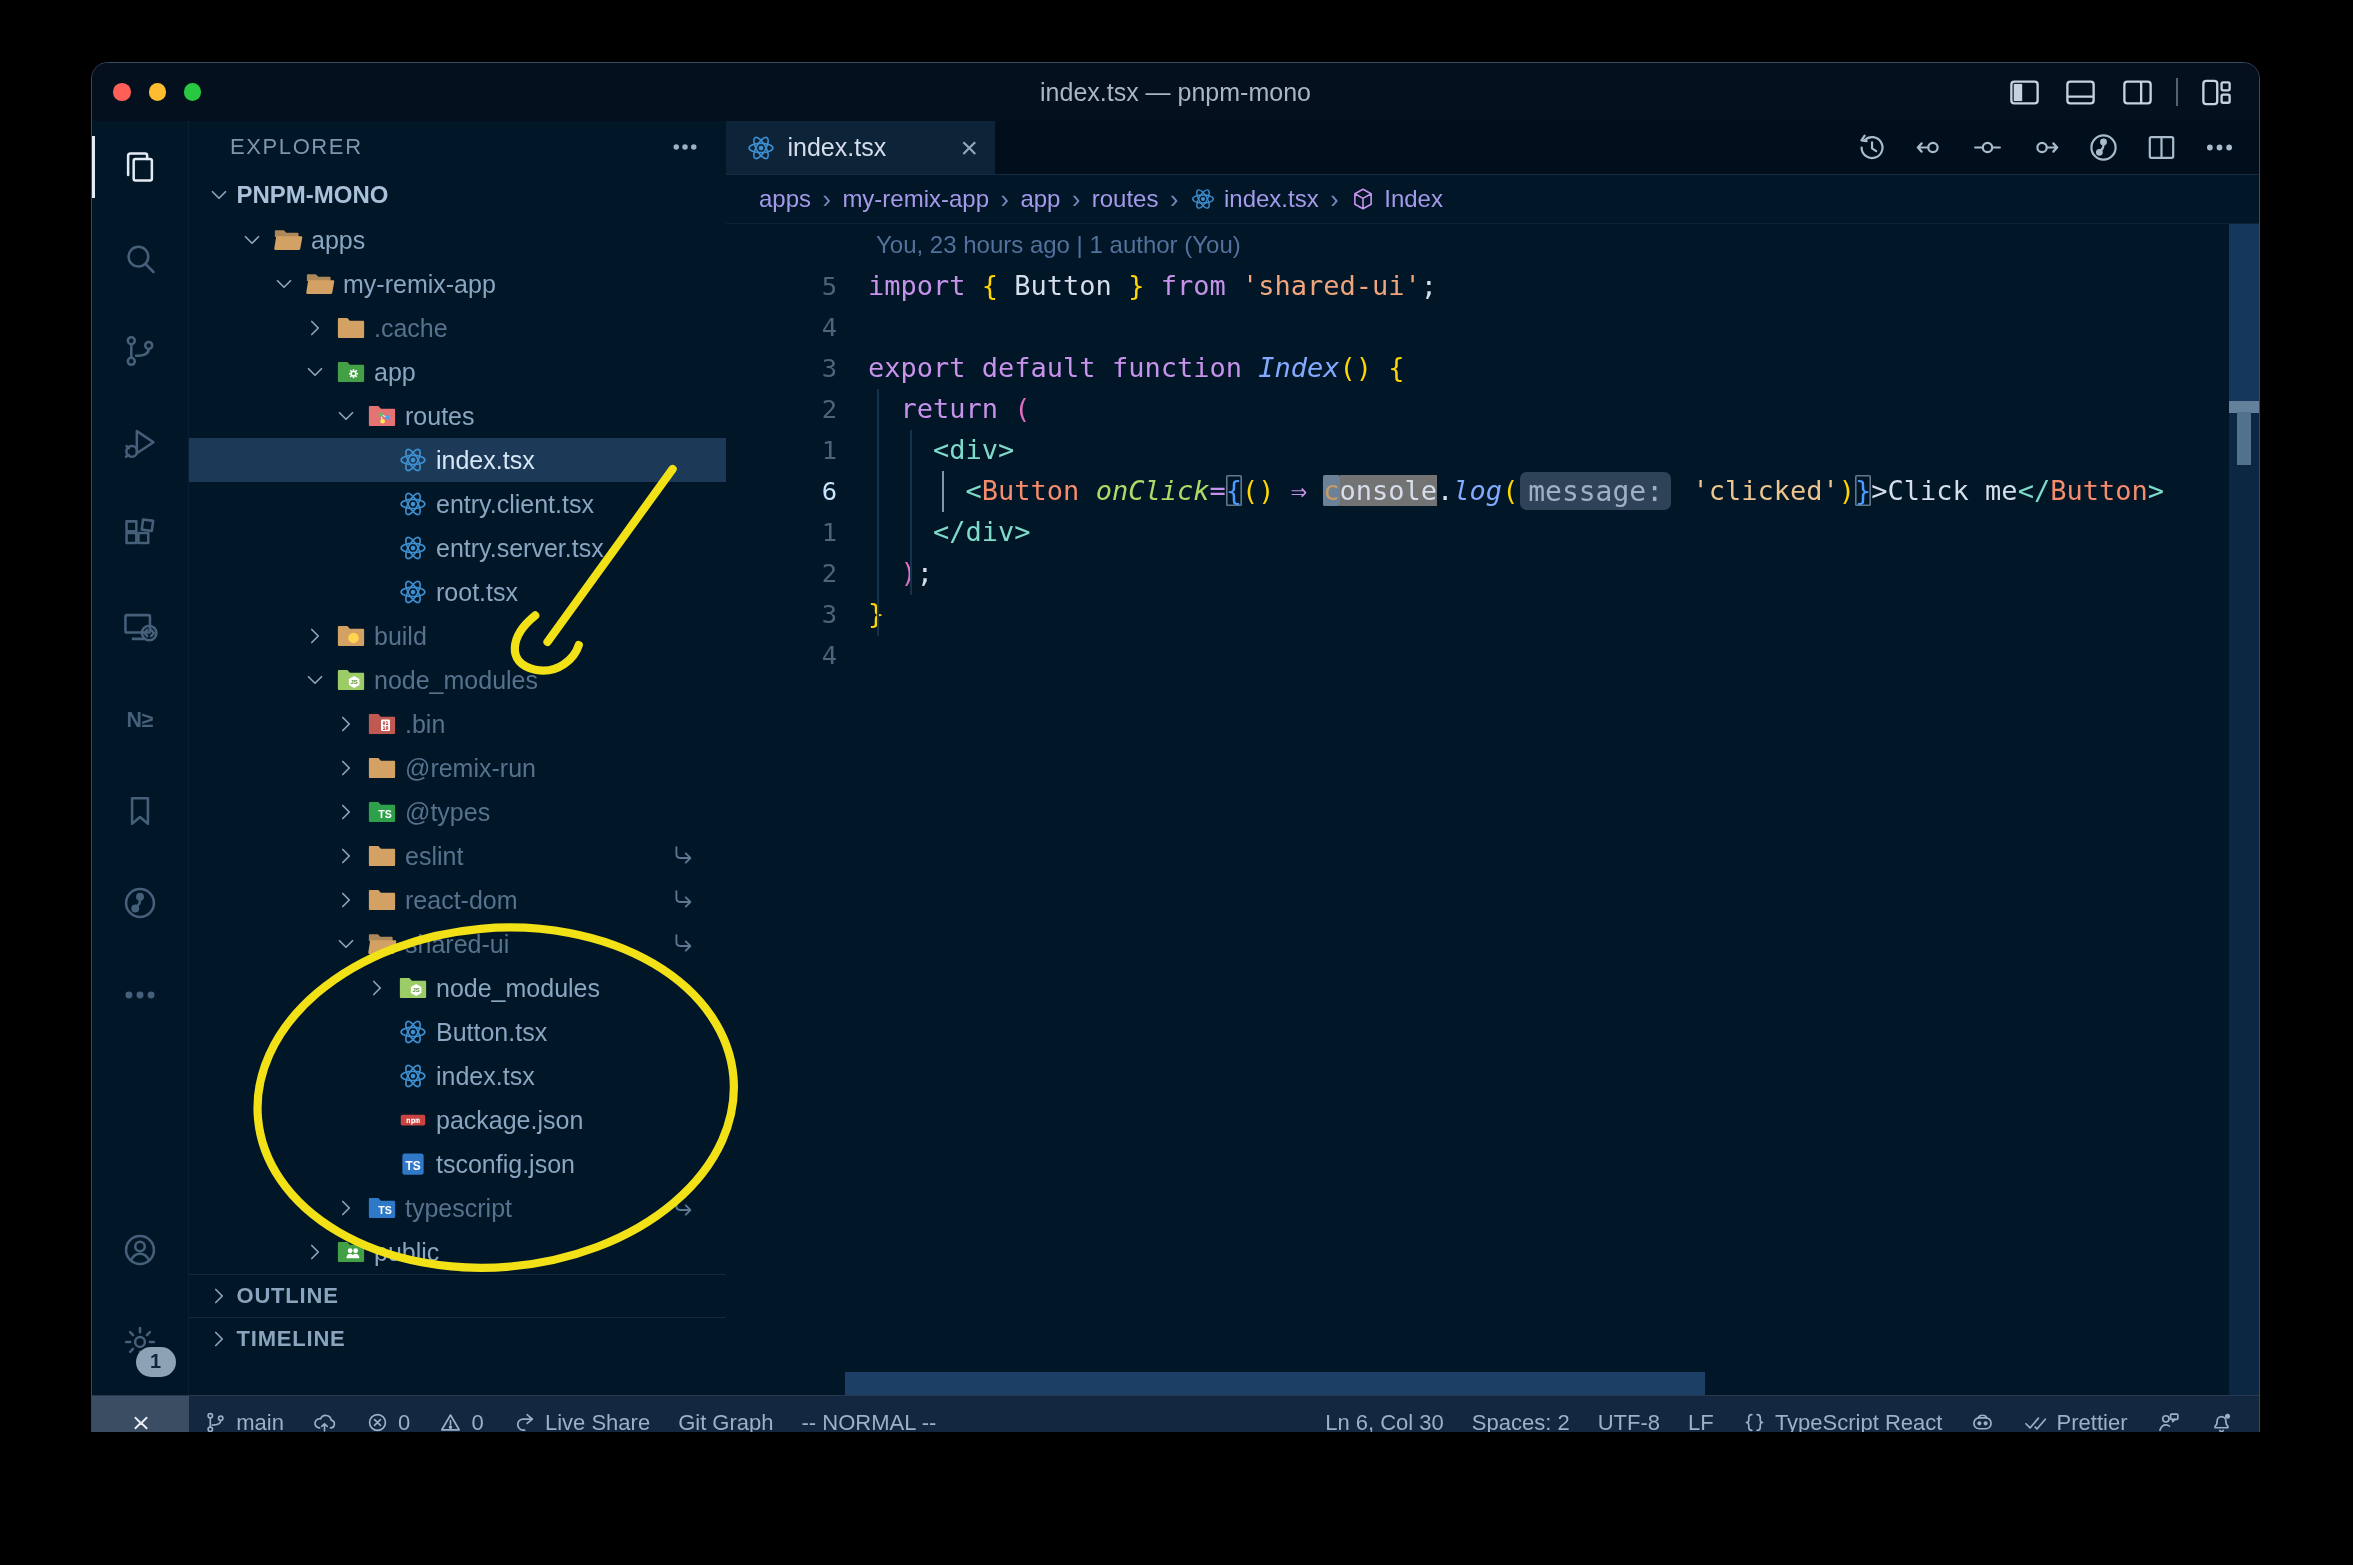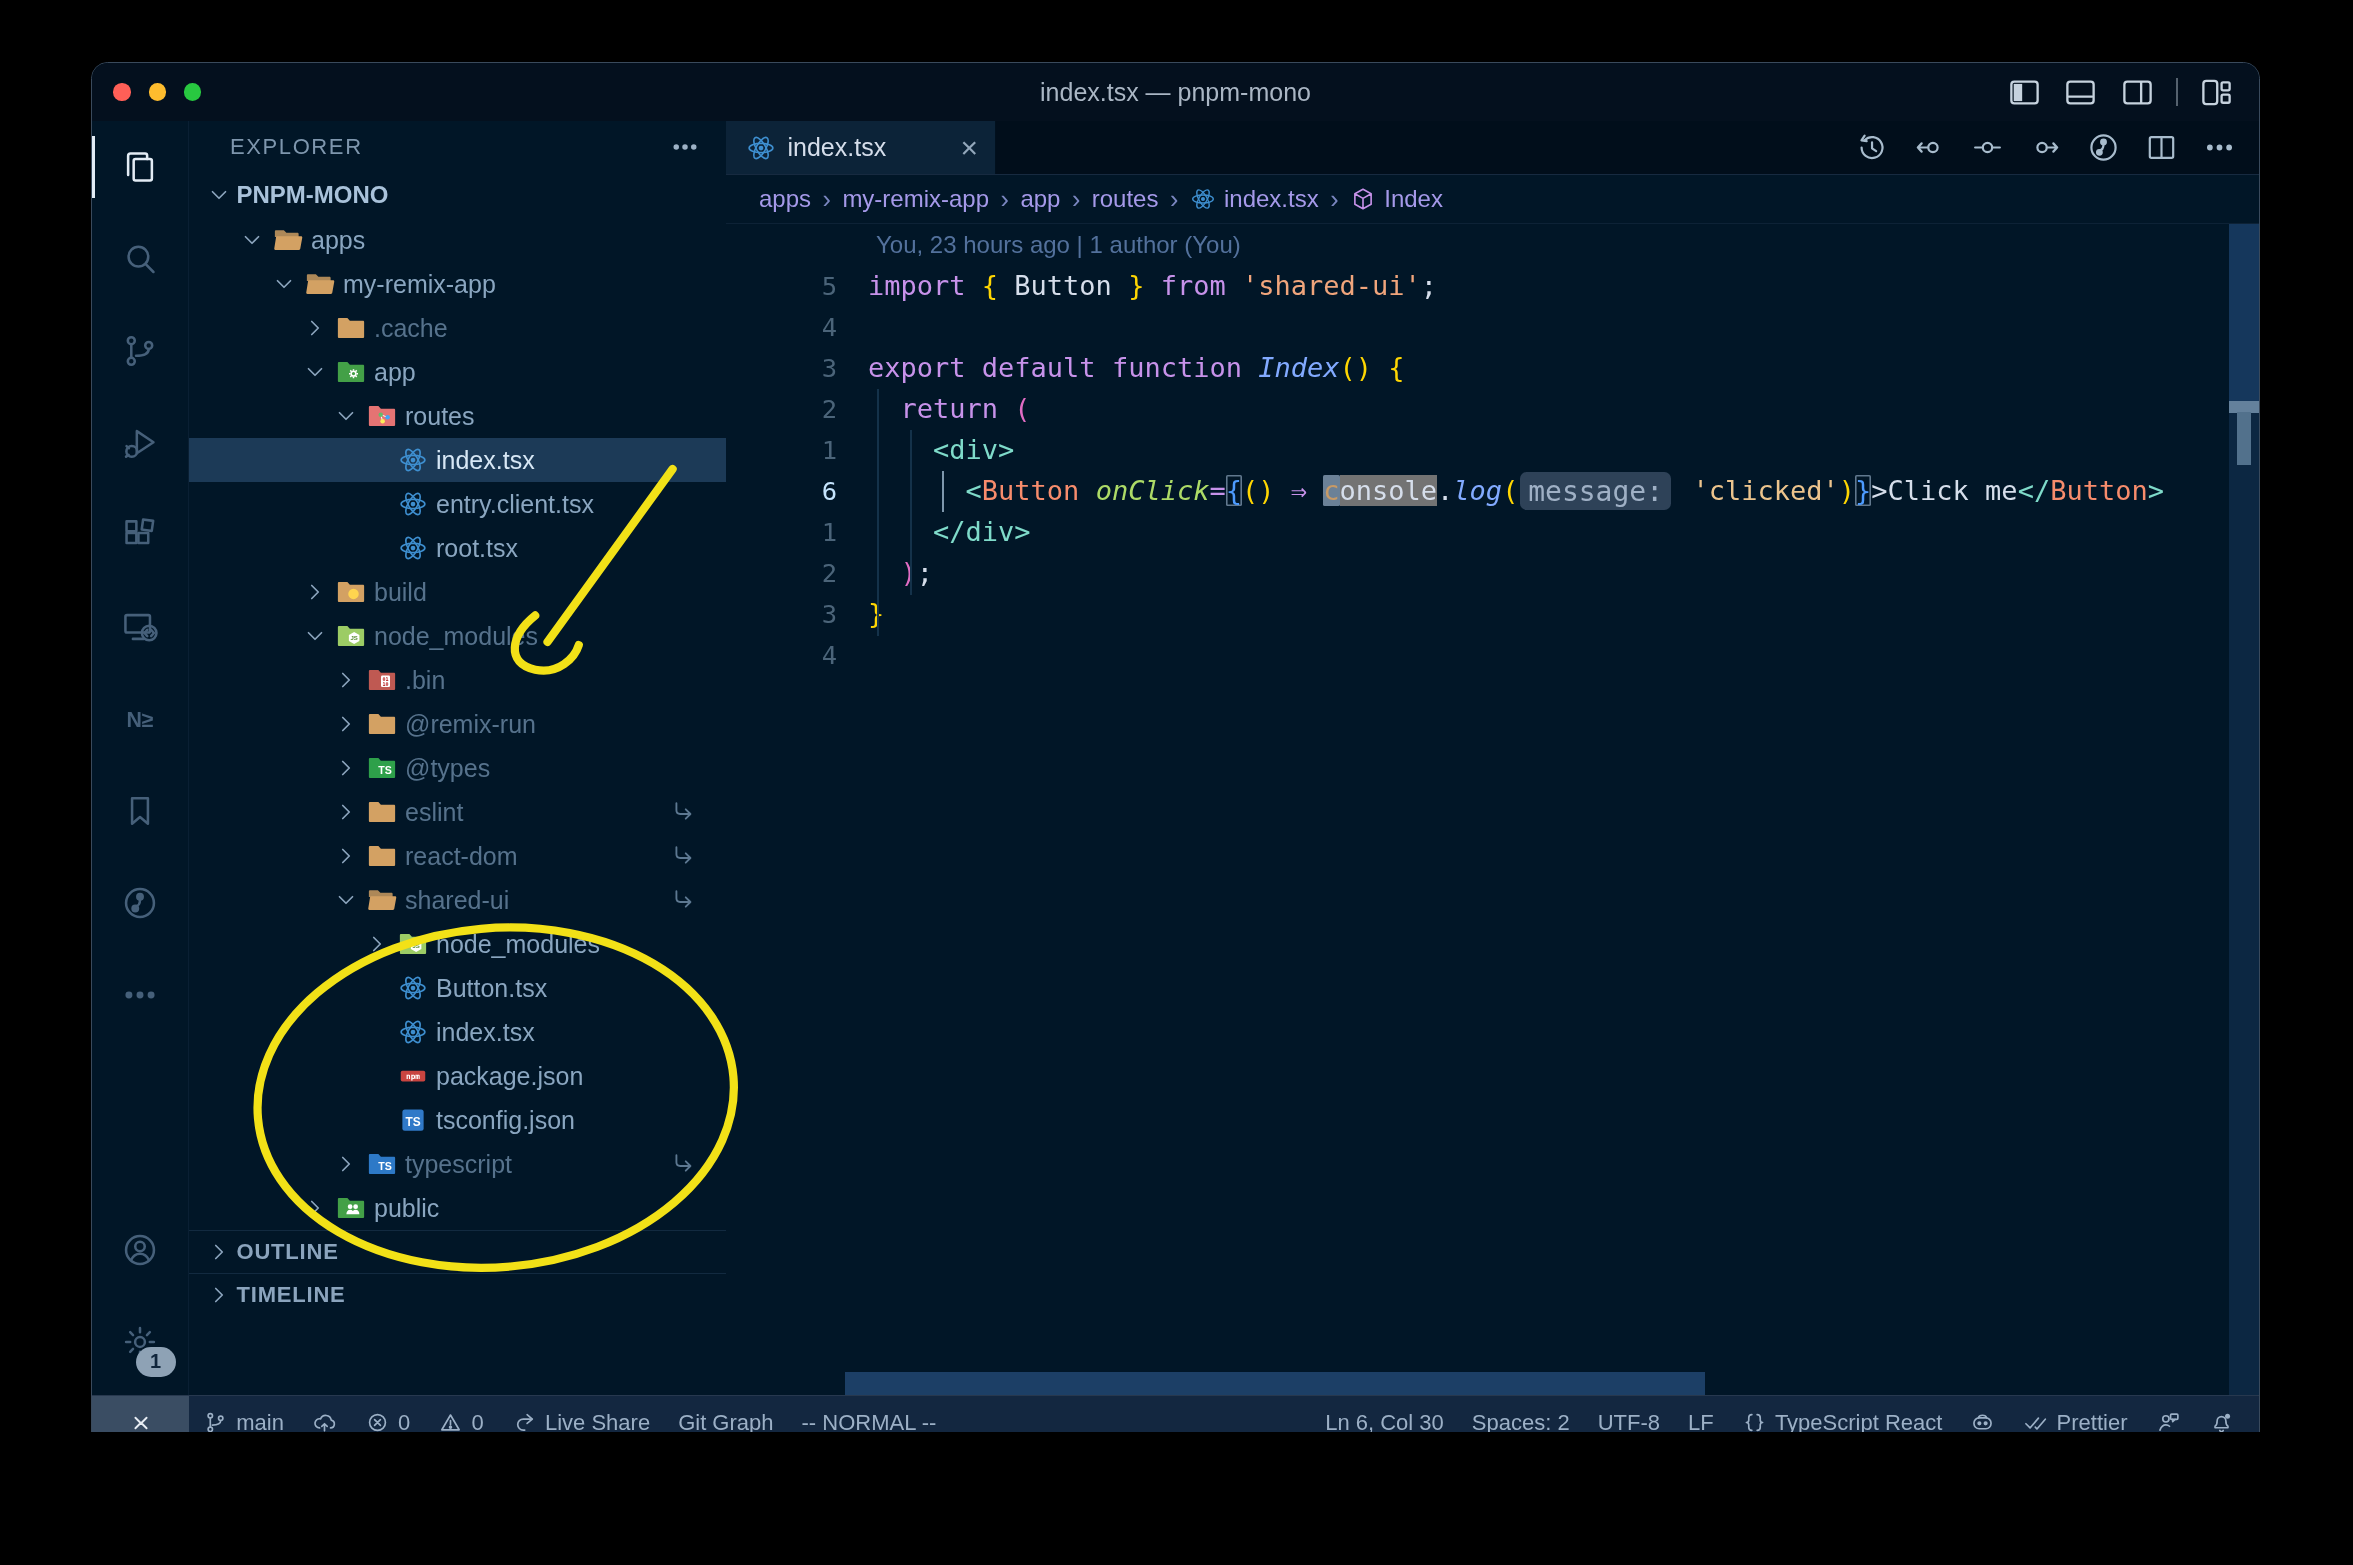--- a/index.html
+++ b/index.html
@@ -385,20 +385,34 @@
               <span class="fico">
                 <svg viewBox="0 0 24 24">
                   <g stroke="#3e8fd0" stroke-width="1.3" fill="none">
                     <ellipse cx="12" cy="12" rx="9.5" ry="3.7"></ellipse>
                     <ellipse cx="12" cy="12" rx="9.5" ry="3.7" transform="rotate(60 12 12)"></ellipse>
                     <ellipse cx="12" cy="12" rx="9.5" ry="3.7" transform="rotate(120 12 12)"></ellipse>
                   </g>
                   <circle cx="12" cy="12" r="1.9" fill="#3e8fd0"></circle>
                 </svg>
               </span>
+              <span class="lbl">entry.server.tsx</span>
+            </div>
+            <div class="tree-row" style="padding-left: 170px;">
+              <span class="twisty"></span>
+              <span class="fico">
+                <svg viewBox="0 0 24 24">
+                  <g stroke="#3e8fd0" stroke-width="1.3" fill="none">
+                    <ellipse cx="12" cy="12" rx="9.5" ry="3.7"></ellipse>
+                    <ellipse cx="12" cy="12" rx="9.5" ry="3.7" transform="rotate(60 12 12)"></ellipse>
+                    <ellipse cx="12" cy="12" rx="9.5" ry="3.7" transform="rotate(120 12 12)"></ellipse>
+                  </g>
+                  <circle cx="12" cy="12" r="1.9" fill="#3e8fd0"></circle>
+                </svg>
+              </span>
               <span class="lbl">root.tsx</span>
             </div>
             <div class="tree-row dim" style="padding-left: 108px;">
               <span class="twisty">
                 <svg viewBox="0 0 24 24" fill="none" stroke="currentColor" stroke-width="1.6" stroke-linecap="round" stroke-linejoin="round">
                   <path d="M9 6l6 6-6 6"></path>
                 </svg>
               </span>
               <span class="fico">
                 <svg viewBox="0 0 24 24">

